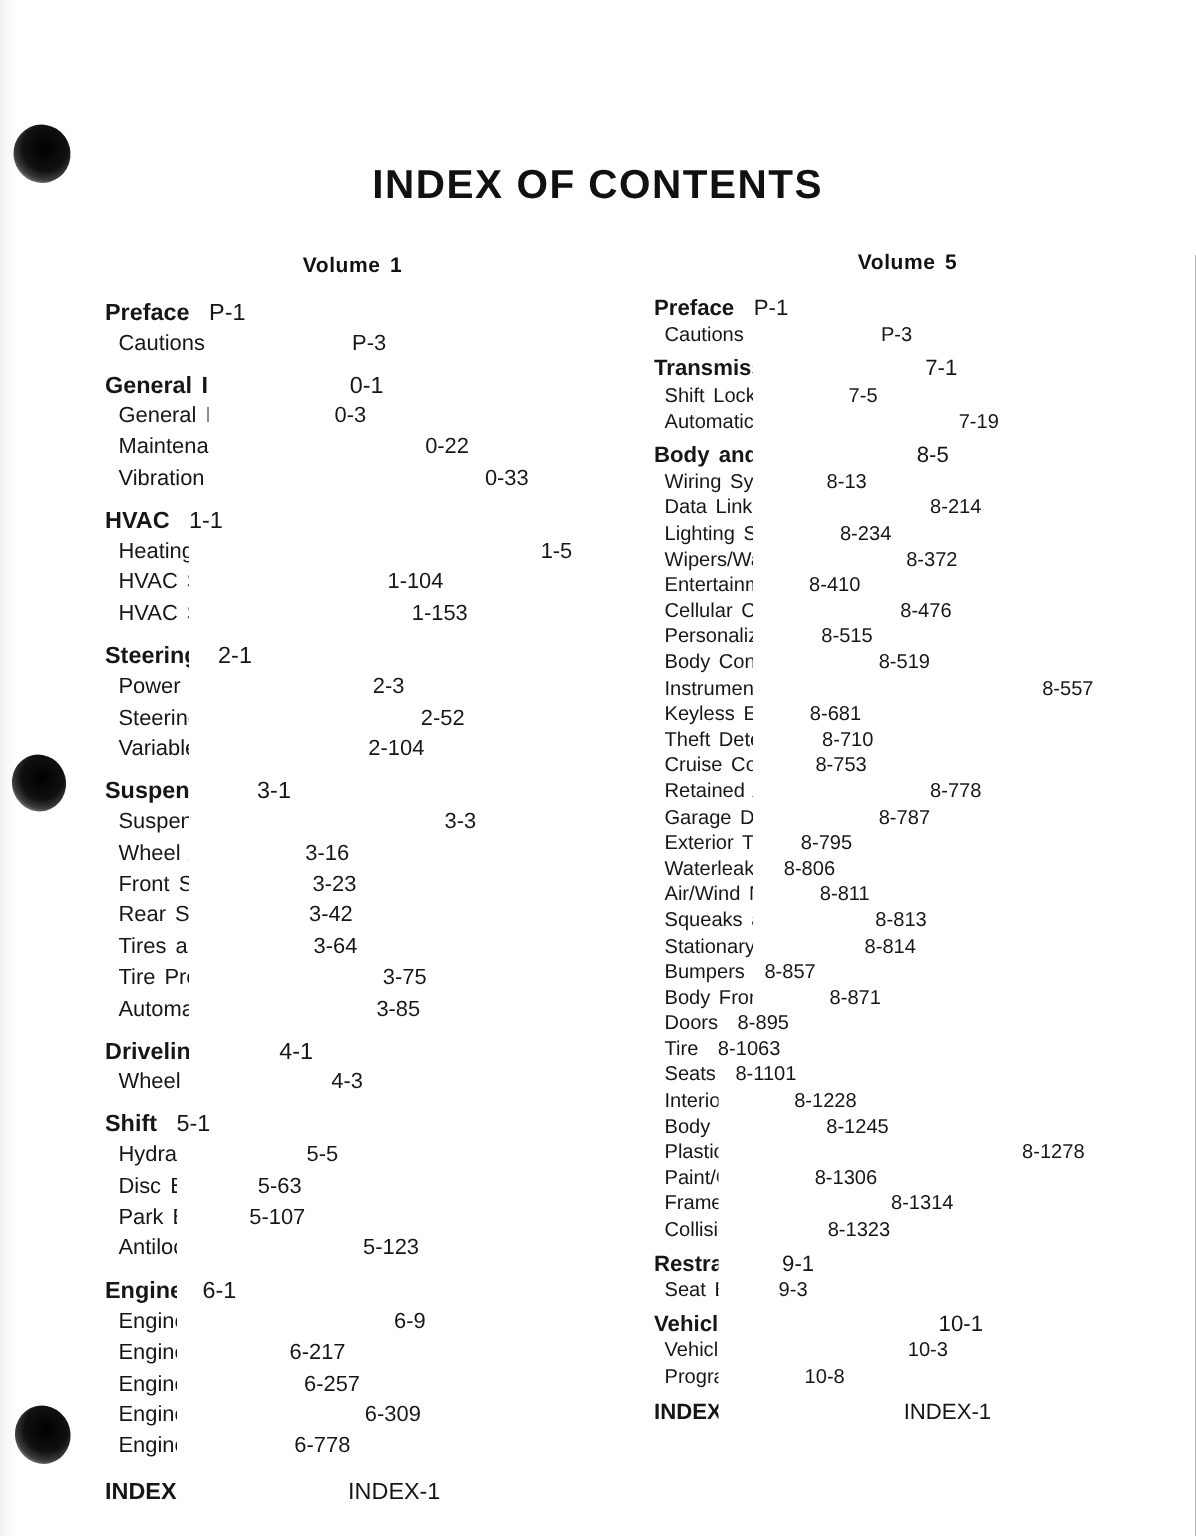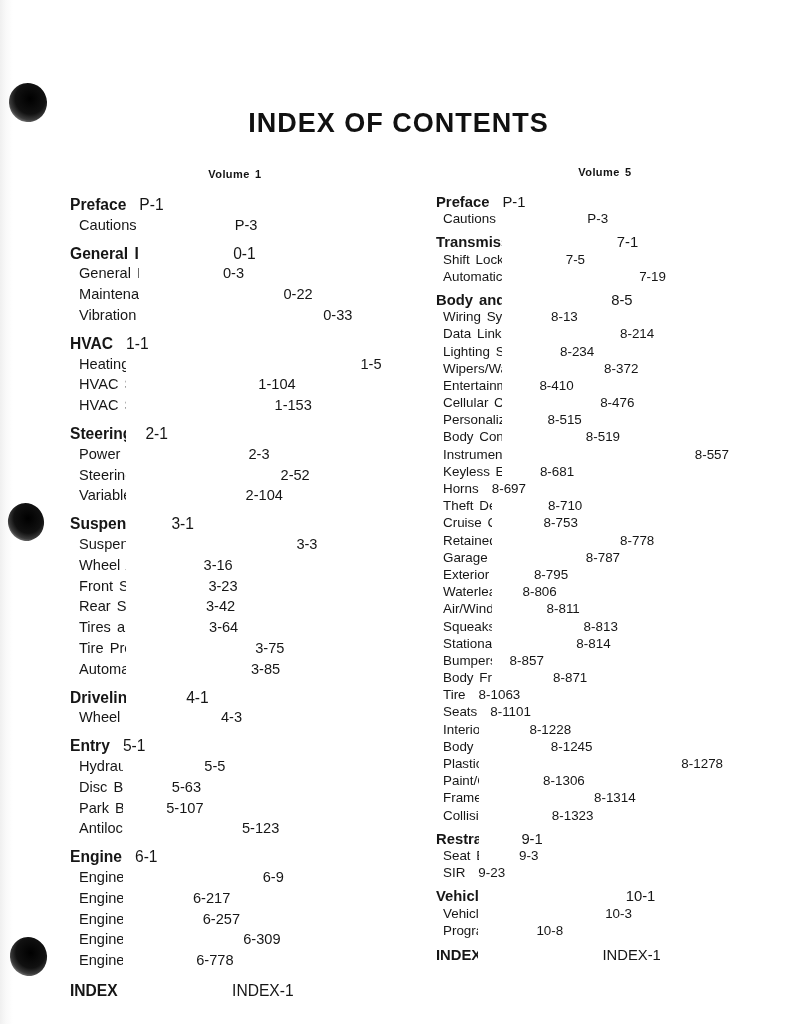--- a/index.html
+++ b/index.html
@@ -26,21 +26,21 @@
     background:linear-gradient(123deg, rgba(255,255,255,0) 42%, rgba(90,90,90,.18) 52%, rgba(255,255,255,0) 63%);
     transform:rotate(-8deg);
   }
   .doc-title{
     position:absolute;left:0;top:108px;width:100%;text-align:center;
     font-size:27px;font-weight:bold;letter-spacing:1px;color:#111;
   }
   .col{position:absolute;}
   .col-left{left:70px;top:168px;width:330px;}
   .col-right{left:436px;top:166px;width:338px;}
-  .vol-heading{text-align:center;font-weight:bold;font-size:11px;letter-spacing:.4px;word-spacing:2px;color:#121212;}
+  .vol-heading{text-align:center;font-weight:bold;font-size:14px;letter-spacing:.4px;word-spacing:2px;color:#121212;}
   .entries{margin-top:11px;}
   .entry{display:flex;align-items:baseline;word-spacing:2px;}
   .col-left .entry{height:20.8px;font-size:14.6px;}
   .col-right .entry{height:17.2px;font-size:13.4px;}
   .entry .label{white-space:nowrap;}
   .entry.section{font-weight:bold;}
   .col-left .entry.section{font-size:15.6px;margin-top:7px;}
   .col-right .entry.section{font-size:14.8px;margin-top:6px;}
   .entry.section:first-child{margin-top:16px;}
   .entry.index{font-weight:bold;text-align:center;}
@@ -185,21 +185,21 @@
     <span class="label">Driveline/Axle</span>
     <span class="dots"></span>
     <span class="page">4-1</span>
   </div>
         <div class="entry sub">
     <span class="label">Wheel Drive Shafts</span>
     <span class="dots"></span>
     <span class="page">4-3</span>
   </div>
         <div class="entry section">
-    <span class="label">Entry</span>
+    <span class="label">Shift</span>
     <span class="dots"></span>
     <span class="page">5-1</span>
   </div>
         <div class="entry sub">
     <span class="label">Hydraulic Brakes</span>
     <span class="dots"></span>
     <span class="page">5-5</span>
   </div>
         <div class="entry sub">
     <span class="label">Disc Brakes</span>
@@ -331,25 +331,20 @@
     <span class="label">Instrument Panel, Gages, and Console</span>
     <span class="dots"></span>
     <span class="page">8-557</span>
   </div>
         <div class="entry sub">
     <span class="label">Keyless Entry</span>
     <span class="dots"></span>
     <span class="page">8-681</span>
   </div>
         <div class="entry sub">
-    <span class="label">Horns</span>
-    <span class="dots"></span>
-    <span class="page">8-697</span>
-  </div>
-        <div class="entry sub">
     <span class="label">Theft Deterrent</span>
     <span class="dots"></span>
     <span class="page">8-710</span>
   </div>
         <div class="entry sub">
     <span class="label">Cruise Control</span>
     <span class="dots"></span>
     <span class="page">8-753</span>
   </div>
         <div class="entry sub">
@@ -391,20 +386,25 @@
     <span class="label">Bumpers</span>
     <span class="dots"></span>
     <span class="page">8-857</span>
   </div>
         <div class="entry sub">
     <span class="label">Body Front End</span>
     <span class="dots"></span>
     <span class="page">8-871</span>
   </div>
         <div class="entry sub">
+    <span class="label">Doors</span>
+    <span class="dots"></span>
+    <span class="page">8-895</span>
+  </div>
+        <div class="entry sub">
     <span class="label">Tire</span>
     <span class="dots"></span>
     <span class="page">8-1063</span>
   </div>
         <div class="entry sub">
     <span class="label">Seats</span>
     <span class="dots"></span>
     <span class="page">8-1101</span>
   </div>
         <div class="entry sub">
@@ -439,25 +439,20 @@
   </div>
         <div class="entry section">
     <span class="label">Restraints</span>
     <span class="dots"></span>
     <span class="page">9-1</span>
   </div>
         <div class="entry sub">
     <span class="label">Seat Belts</span>
     <span class="dots"></span>
     <span class="page">9-3</span>
-  </div>
-        <div class="entry sub">
-    <span class="label">SIR</span>
-    <span class="dots"></span>
-    <span class="page">9-23</span>
   </div>
         <div class="entry section">
     <span class="label">Vehicle Control Systems</span>
     <span class="dots"></span>
     <span class="page">10-1</span>
   </div>
         <div class="entry sub">
     <span class="label">Vehicle DTC Information</span>
     <span class="dots"></span>
     <span class="page">10-3</span>

